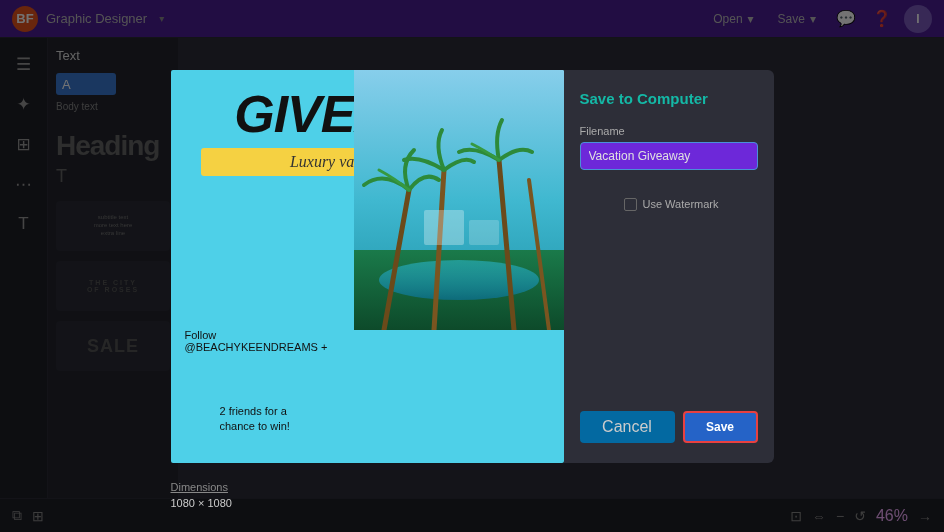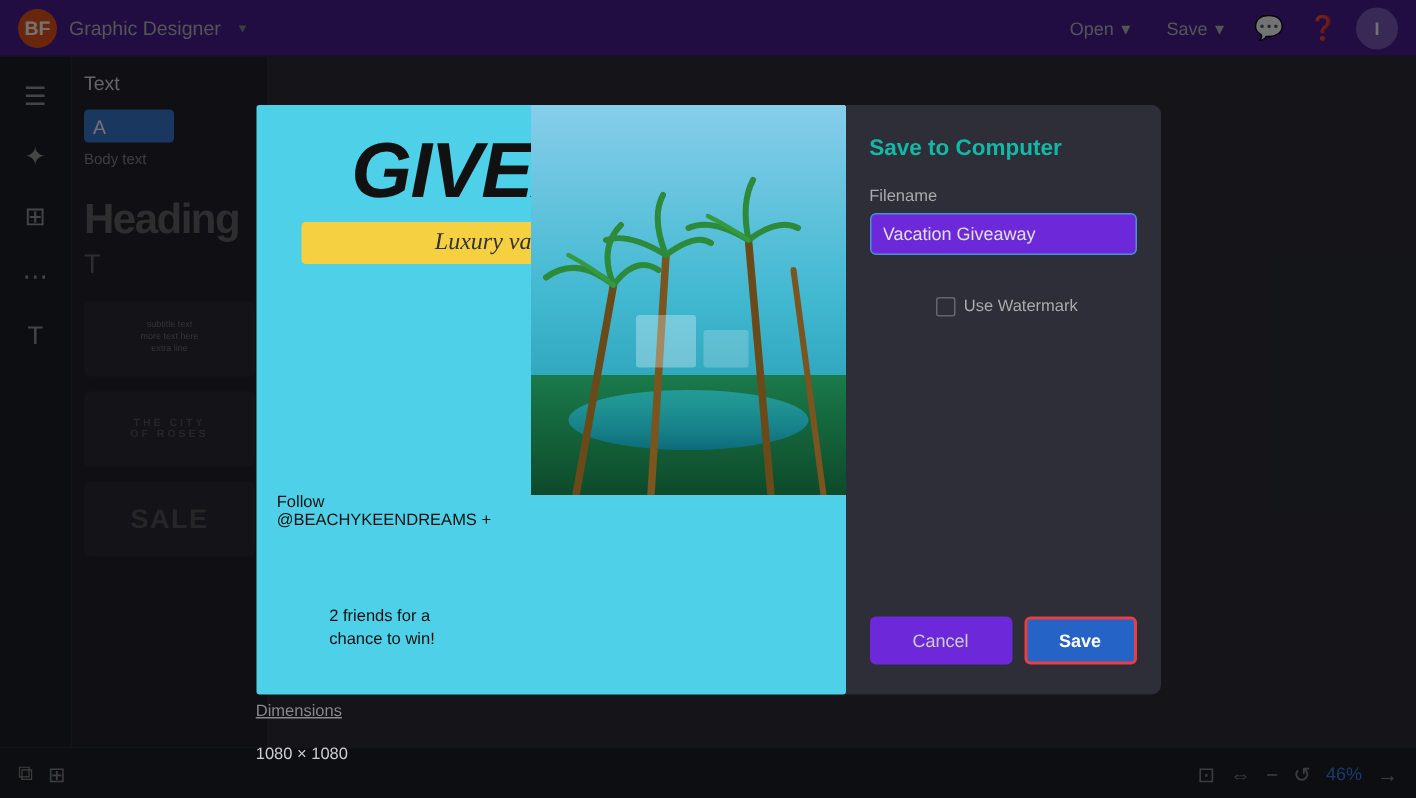--- a/index.html
+++ b/index.html
@@ -194,21 +194,21 @@
       padding: 0 12px;
       gap: 10px;
       border-top: 1px solid #2a2b35;
       z-index: 1;
     }
     .bottombar-icon {
       font-size: 14px; color: #888; cursor: pointer;
     }
     .bottombar-spacer { flex: 1; }
     .bottombar-zoom {
-      font-size: 12px; color: #3b82f6;
+      font-size: 16px; color: #f0abfc;
     }
     .bottombar-nav {
       font-size: 14px; color: #888; cursor: pointer;
     }
 
     
     .overlay {
       position: absolute;
       top: 0; left: 0; right: 0; bottom: 0;
       background: rgba(0,0,0,0.55);
@@ -386,22 +386,22 @@
       cursor: pointer;
       appearance: none;
       flex-shrink: 0;
     }
     .watermark-label { font-size: 11px; color: #aaa; }
     .dialog-actions {
       display: flex; gap: 8px; margin-top: auto; padding-top: 8px;
     }
     .btn-cancel {
       flex: 1; padding: 7px 12px;
-      background: #6d28d9; border: none; border-radius: 4px;
-      color: #ccc; font-size: 12px; cursor: pointer;
+      background: #0369a1; border: none; border-radius: 4px;
+      color: #ccc; font-size: 16px; cursor: pointer;
     }
     .btn-save {
       flex: 1; padding: 7px 0;
       background: #2563c7; border: 2px solid #e84040; border-radius: 4px;
       color: #fff; font-size: 12px; cursor: pointer; font-weight: 600;
     }
     .size-row {
       display: flex; justify-content: space-between;
     }
   </style>
@@ -534,21 +534,21 @@
 @BEACHYKEENDREAMS  +</span>
         </div>
 
 
         <div class="friends-text">2 friends for a
 chance to win!</div>
       </div>
 
       <div style="position:absolute; bottom:-46px; left:0;">
         <div style="font-size:11px;color:#888;text-decoration:underline;">Dimensions</div>
-        <div style="font-size:11px;color:#ccc;margin-top:17px;">1080 × 1080</div>
+        <div style="font-size:11px;color:#ccc;margin-top:4px;">1080 × 1080</div>
       </div>
     </div>
 
     <div class="save-dialog">
       <div class="save-dialog-title">Save to Computer</div>
 
       <div class="form-group">
         <label class="form-label">Filename</label>
         <input class="form-input" type="text" value="Vacation Giveaway" style="">
       </div>

